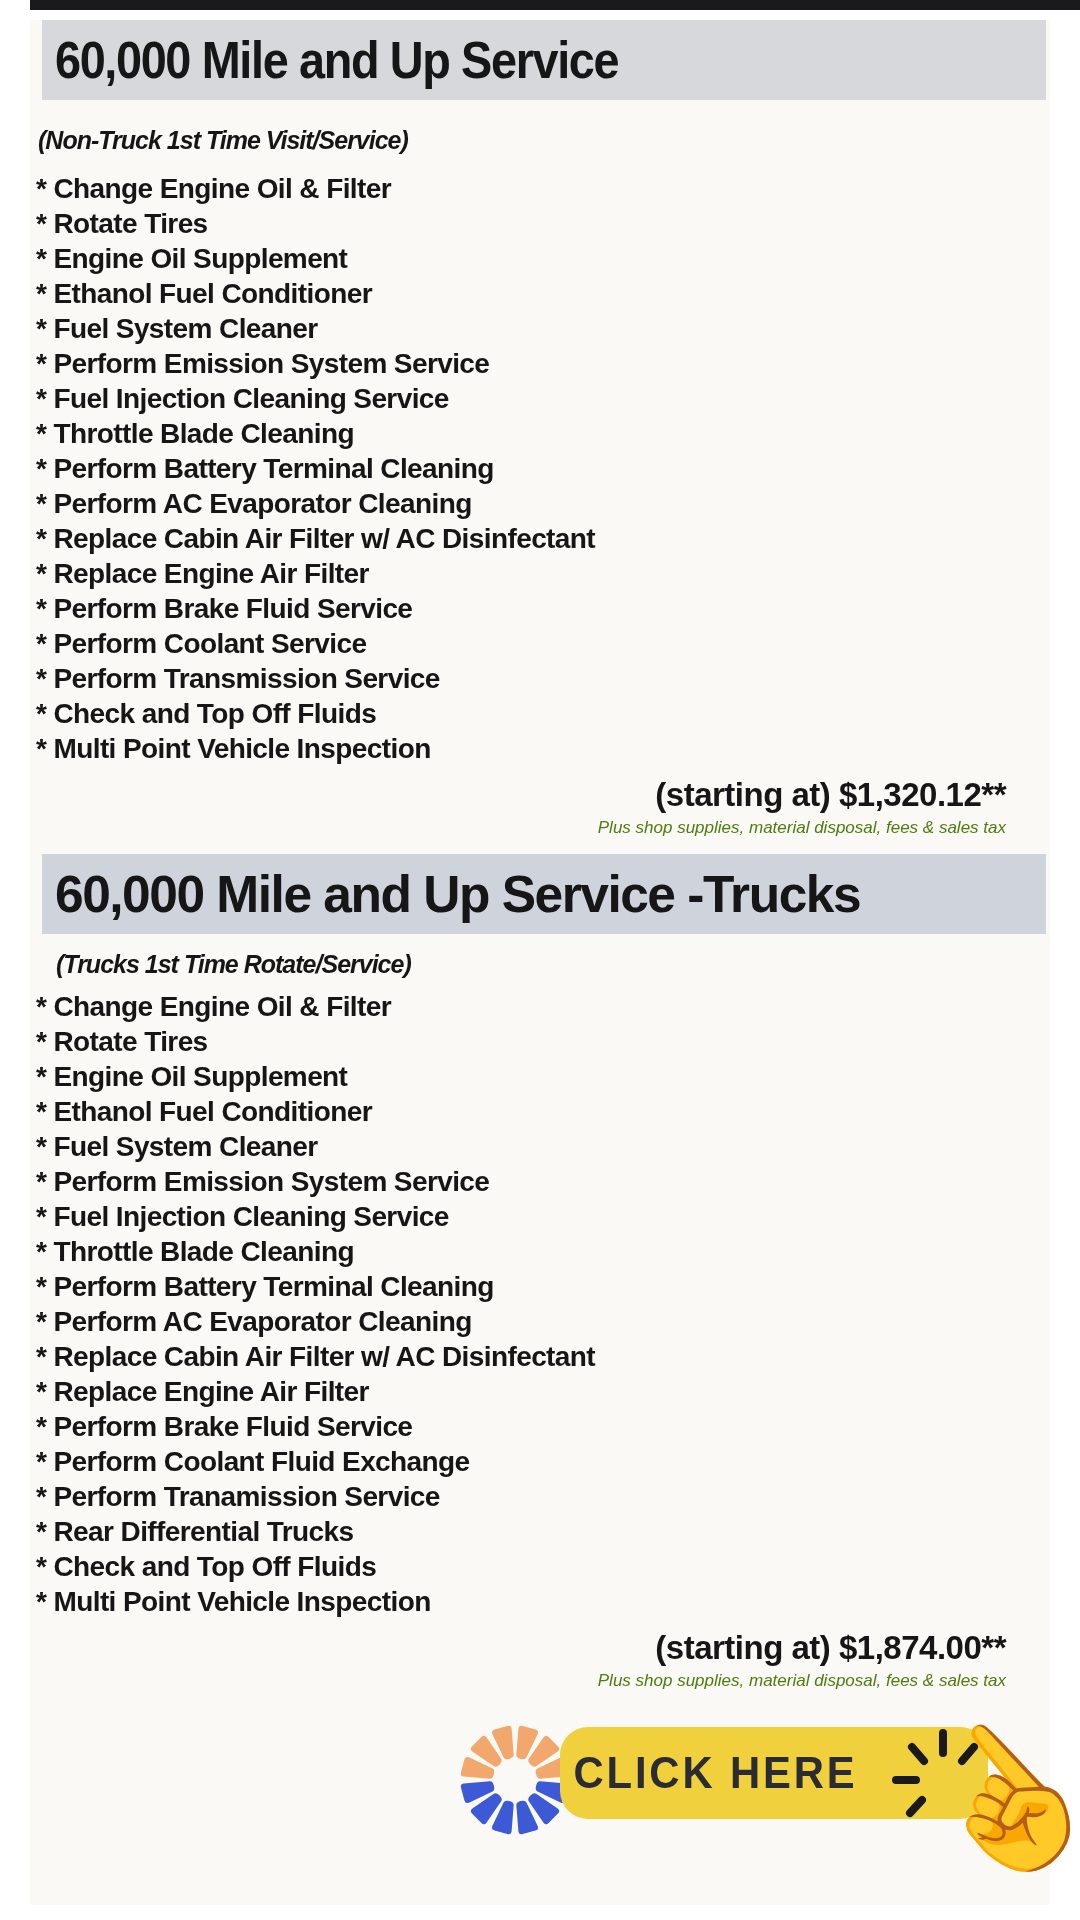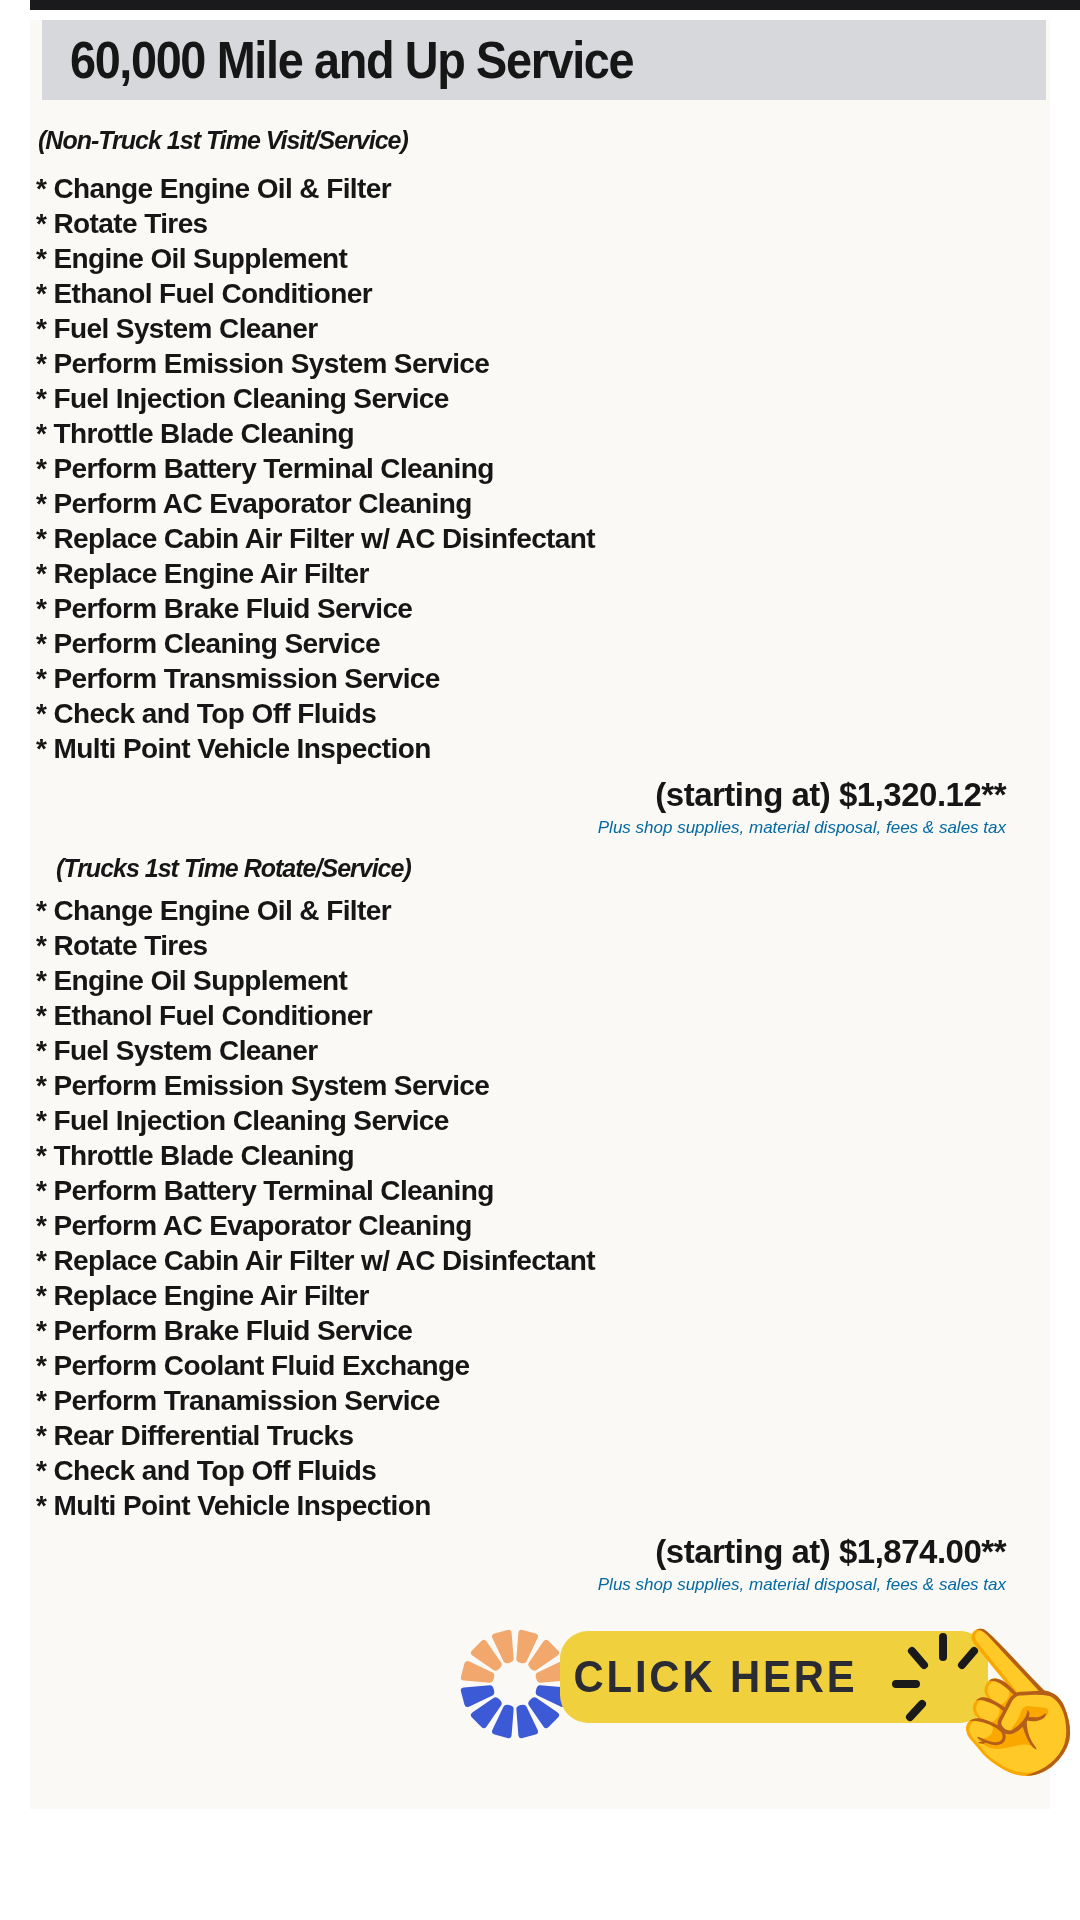--- a/index.html
+++ b/index.html
@@ -17,21 +17,21 @@
   }
   .sheet{
     margin:0 30px;
     background:var(--sheet-bg,#faf9f6);
     position:relative;
   }
   .band{
     height:80px;
     margin:10px 4px 0 12px;
     display:flex;align-items:center;
-    padding-left:28px;
+    padding-left:13px;
   }
   .sec-1 .band{background:var(--band1-bg,#d7d8dc);}
   .sec-2 .band{background:var(--band2-bg,#ced3dc);margin-top:16px;}
   .band-title{
     font-size:52px;font-weight:bold;
     letter-spacing:-1.5px;
     white-space:nowrap;
     transform-origin:left center;
   }
   .sec-1 .band-title{transform:scaleX(.9);}
@@ -52,21 +52,21 @@
   .price{
     text-align:right;
     font-size:33px;font-weight:bold;
     margin:10px 44px 0 0;
     letter-spacing:-0.5px;
   }
   .disclaimer{
     text-align:right;
     font-size:17px;font-style:italic;
     margin:4px 44px 0 0;
-    color:#0369a1;
+    color:#4d7c0f;
   }
   
   .cta-row{
     position:relative;
     height:188px;
     margin-top:26px;
   }
   .spinner{
     position:absolute;left:428px;top:6px;
     width:114px;height:114px;
@@ -123,30 +123,33 @@
         <li>* Ethanol Fuel Conditioner</li>
         <li>* Fuel System Cleaner</li>
         <li>* Perform Emission System Service</li>
         <li>* Fuel Injection Cleaning Service</li>
         <li>* Throttle Blade Cleaning</li>
         <li>* Perform Battery Terminal Cleaning</li>
         <li>* Perform AC Evaporator Cleaning</li>
         <li>* Replace Cabin Air Filter w/ AC Disinfectant</li>
         <li>* Replace Engine Air Filter</li>
         <li>* Perform Brake Fluid Service</li>
-        <li>* Perform Cleaning Service</li>
+        <li>* Perform Coolant Service</li>
         <li>* Perform Transmission Service</li>
         <li>* Check and Top Off Fluids</li>
         <li>* Multi Point Vehicle Inspection</li>
       </ul>
     <div class="price">(starting at) $1,320.12**</div>
     <div class="disclaimer">Plus shop supplies, material disposal, fees &amp; sales tax</div>
   </section>
 
   <section class="sec-2">
+    <div class="band">
+      <span class="band-title">60,000 Mile and Up Service -Trucks</span>
+    </div>
     <div class="subtitle">(Trucks 1st Time Rotate/Service)</div>
     <ul class="services">
         <li>* Change Engine Oil &amp; Filter</li>
         <li>* Rotate Tires</li>
         <li>* Engine Oil Supplement</li>
         <li>* Ethanol Fuel Conditioner</li>
         <li>* Fuel System Cleaner</li>
         <li>* Perform Emission System Service</li>
         <li>* Fuel Injection Cleaning Service</li>
         <li>* Throttle Blade Cleaning</li>

